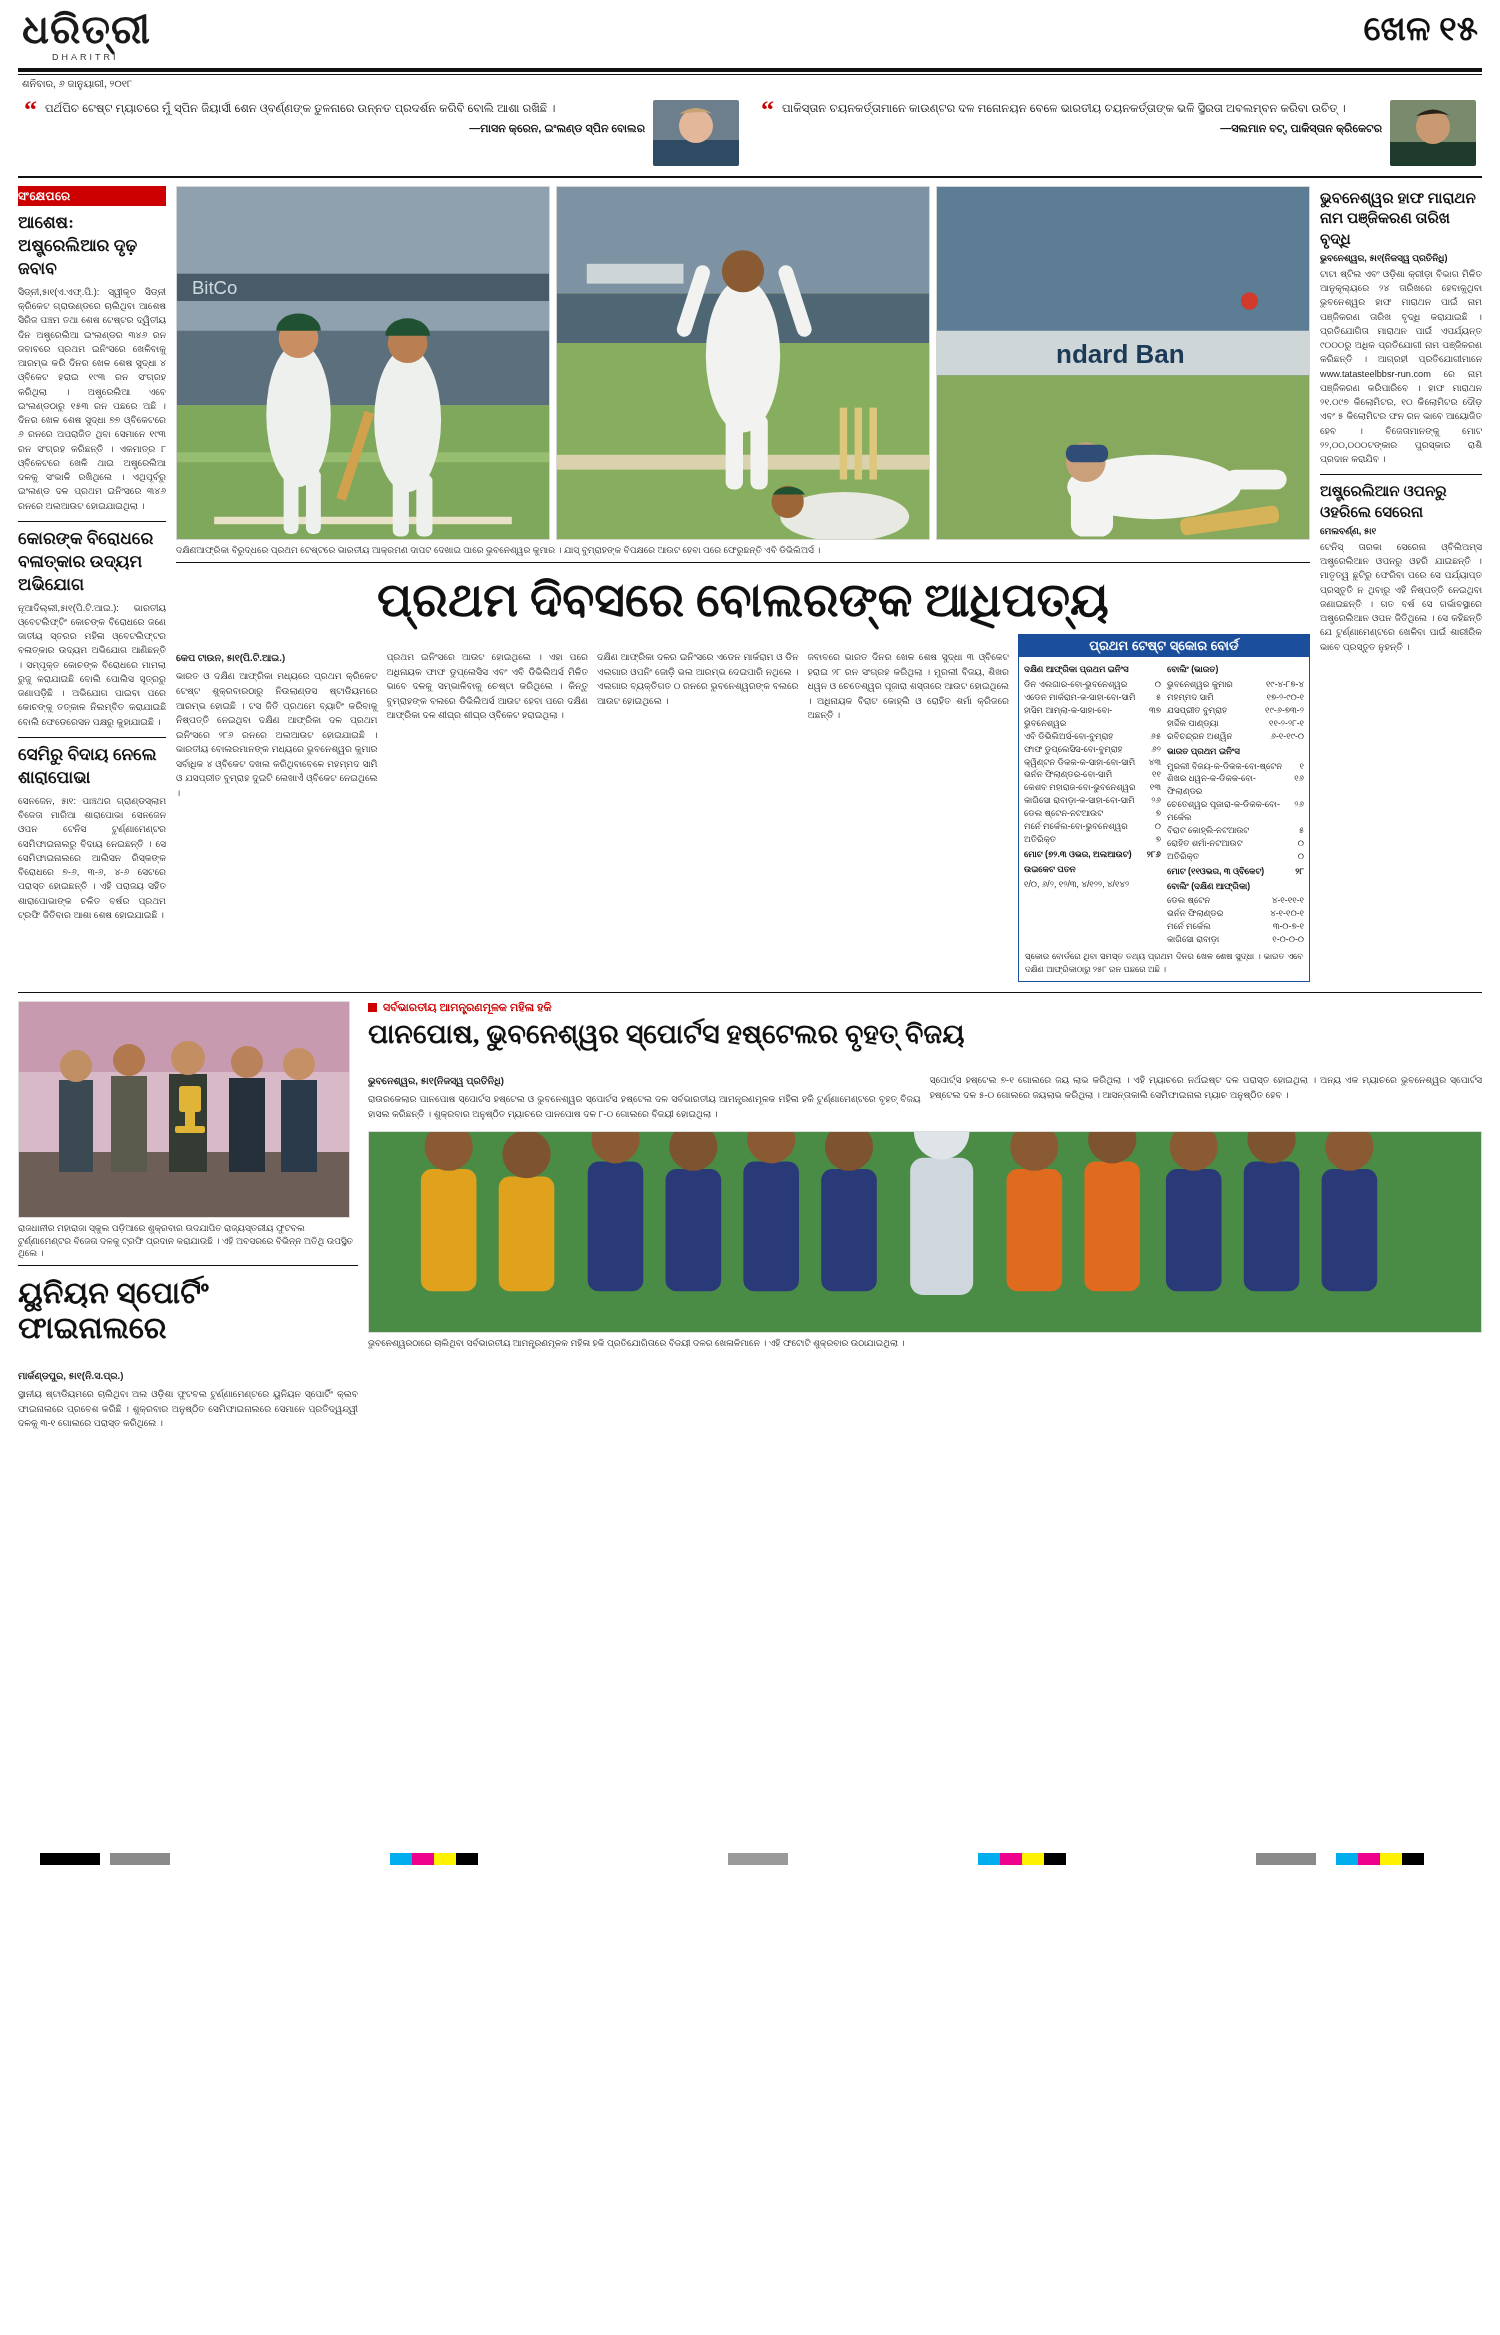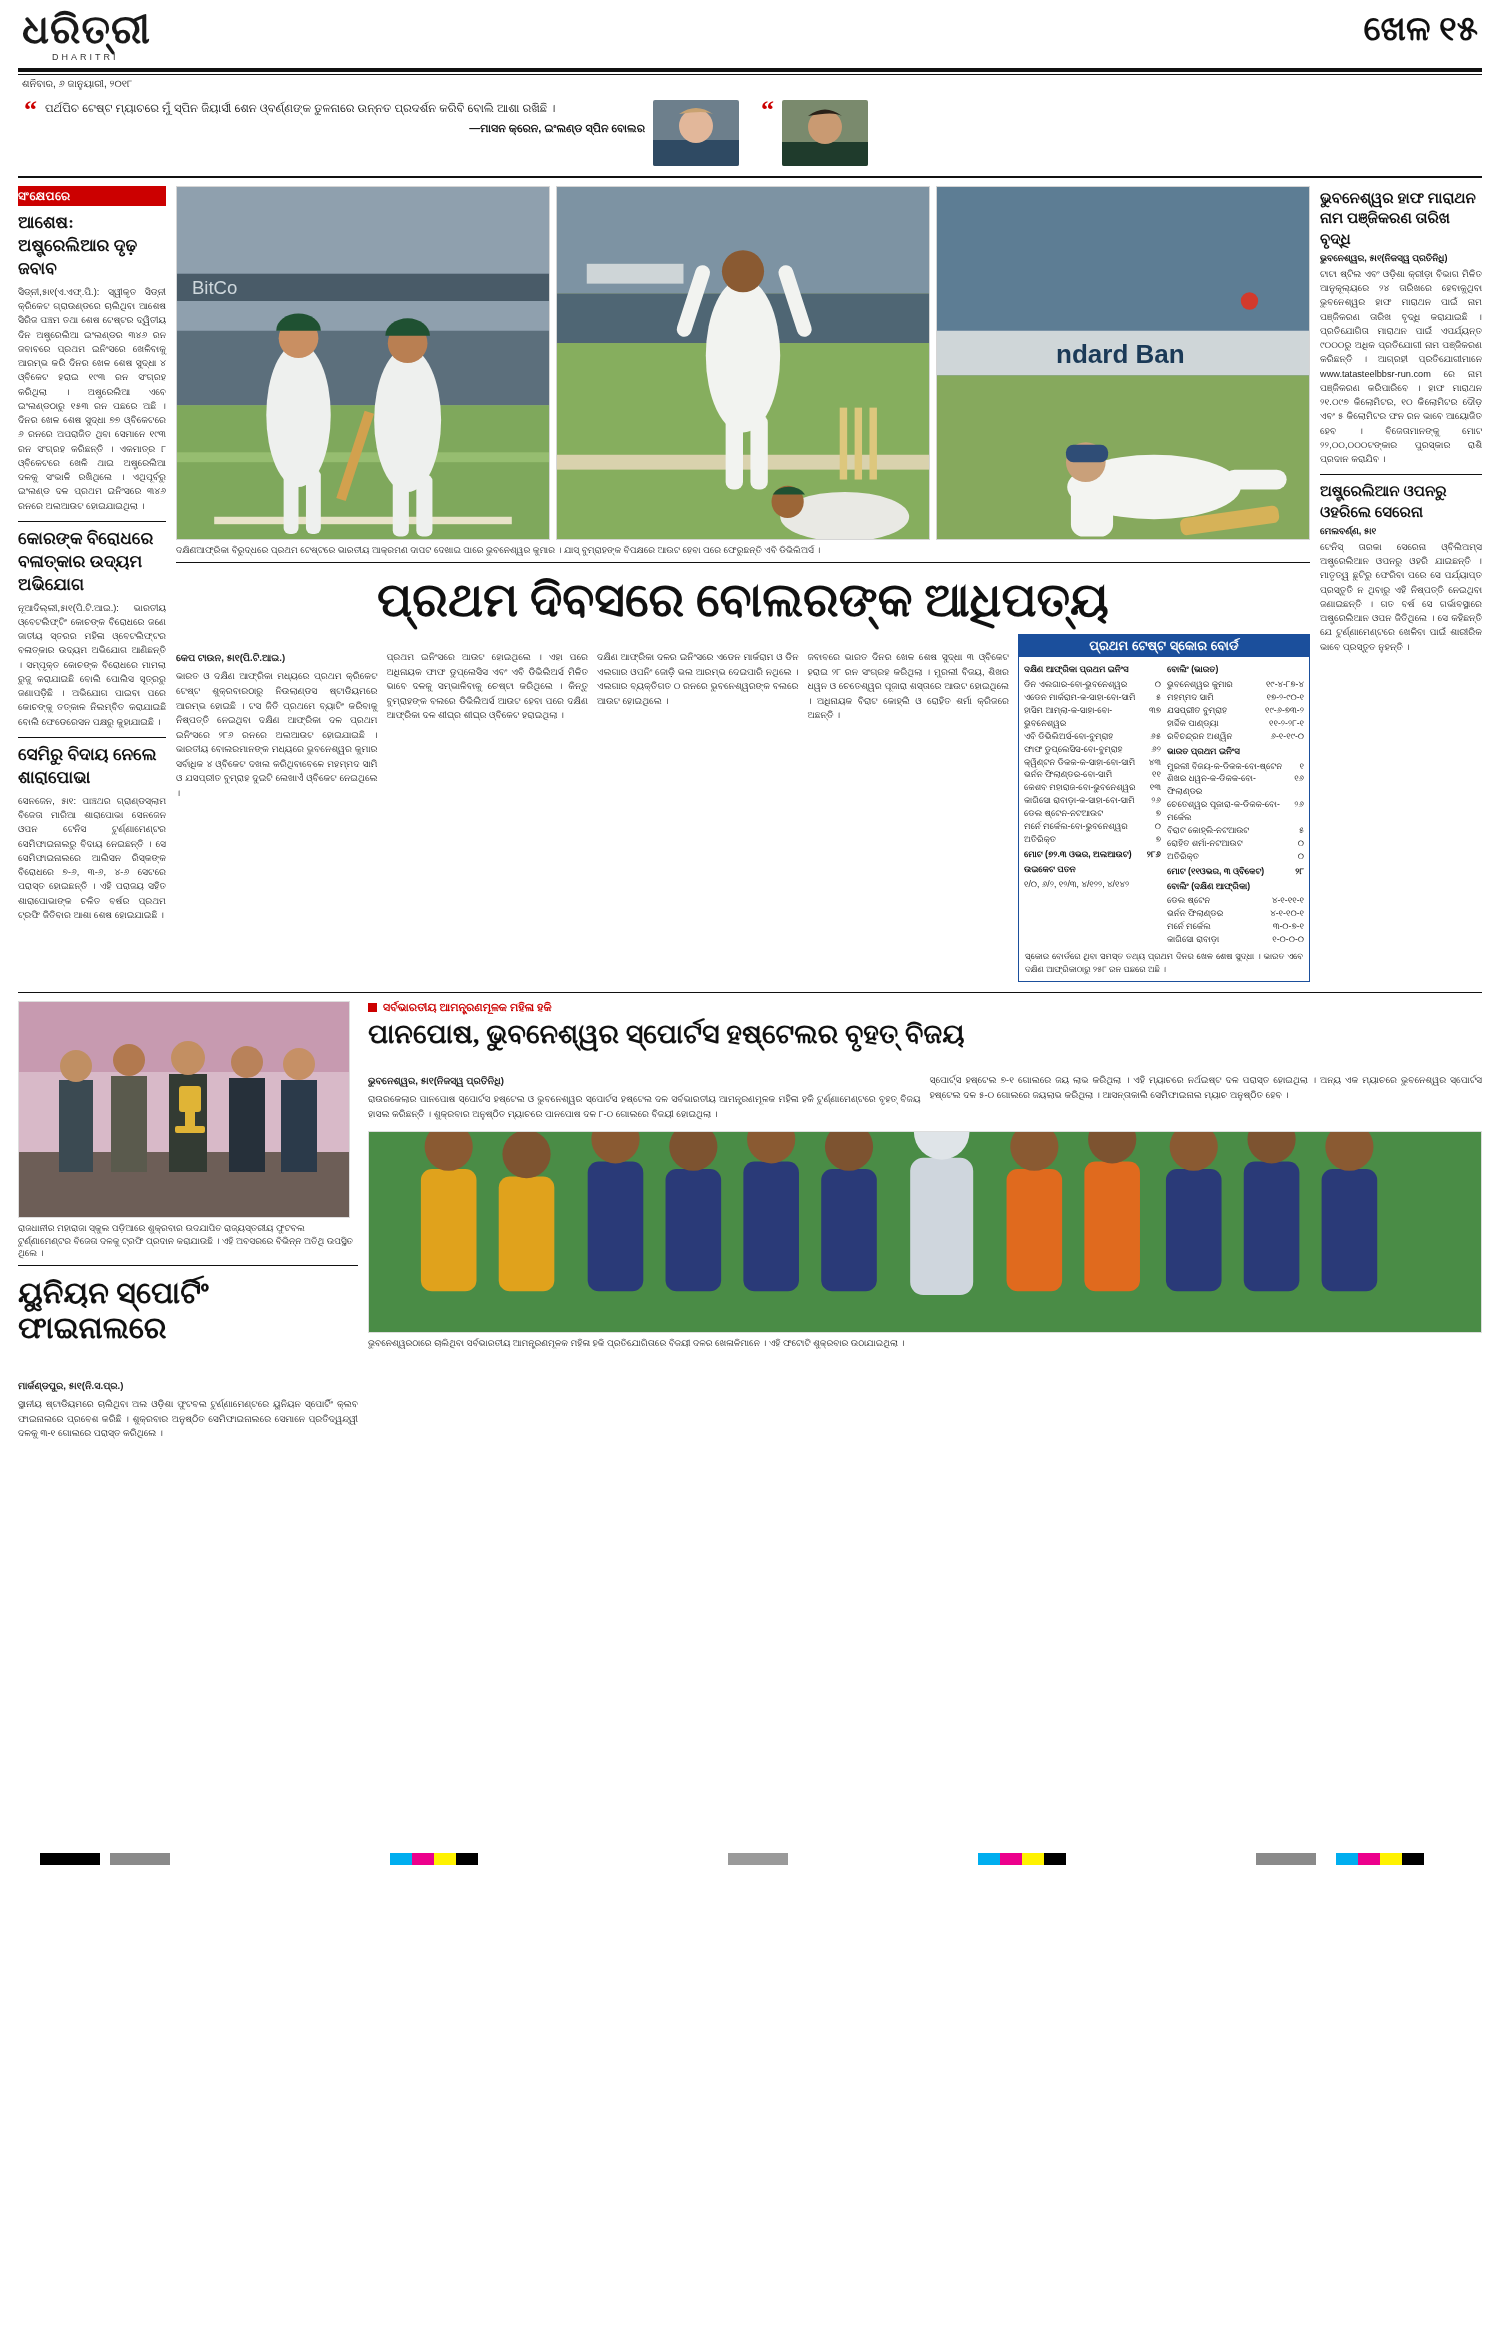--- a/index.html
+++ b/index.html
@@ -60,21 +60,21 @@
   .rhead{font-family:"Liberation Serif",serif;font-size:15px;font-weight:bold;line-height:1.35;margin:2px 0 4px 0;}
   .rtext{font-size:9.2px;line-height:1.55;text-align:justify;color:#222;}
   .rdate{font-size:9px;font-weight:bold;margin-bottom:3px;}
 
   
   .lower{display:flex;gap:10px;margin-top:10px;border-top:1px solid #111;padding-top:8px;}
   .photo2{width:330px;flex:0 0 330px;height:215px;overflow:hidden;border:1px solid #ddd;}
   .redstrip{display:flex;align-items:center;gap:6px;font-size:11px;font-weight:bold;color:#c00;}
   .redsq{width:9px;height:9px;background:#c00;display:inline-block;}
   .bighead2{font-family:"Liberation Serif",serif;font-size:27px;font-weight:bold;line-height:1.22;margin:4px 0 6px 0;}
-  .bighead3{font-family:"Liberation Serif",serif;font-size:30px;font-weight:bold;margin:10px 0 16px 0;}
+  .bighead3{font-family:"Liberation Serif",serif;font-size:30px;font-weight:bold;margin:10px 0 6px 0;}
 
   
   .footbars{position:absolute;bottom:0;left:0;width:1500px;height:20px;display:flex;align-items:center;}
   .fb{height:12px;}
   .teamphoto{height:200px;border:1px solid #ddd;overflow:hidden;position:relative;}
 
   
   .imgfill{width:100%;height:100%;display:block;}
 </style>
 </head>
@@ -104,20 +104,24 @@
         <svg class="imgfill" viewBox="0 0 86 66" preserveAspectRatio="xMidYMid slice">
           <rect width="86" height="66" fill="#6d7f8c"></rect>
           <rect y="40" width="86" height="26" fill="#2f4a63"></rect>
           <circle cx="43" cy="26" r="17" fill="#e2b79a"></circle>
           <path d="M26 14 q17 -12 34 0 q-8 -4 -34 0z" fill="#c9a271"></path>
         </svg>
       </div>
     </div>
     <div class="quotebox">
       <span class="qmark">“</span>
+      <div class="qtext">
+        <span>ପାକିସ୍ତାନ ଚୟନକର୍ତ୍ତାମାନେ କାଉଣ୍ଟର ଦଳ ମନୋନୟନ ବେଳେ ଭାରତୀୟ ଚୟନକର୍ତ୍ତାଙ୍କ ଭଳି ସ୍ଥିରତା ଅବଲମ୍ବନ କରିବା ଉଚିତ୍ ।</span>
+        <span class="qattr">—ସଲମାନ ବଟ୍, ପାକିସ୍ତାନ କ୍ରିକେଟର</span>
+      </div>
       <div class="qface">
         <svg class="imgfill" viewBox="0 0 86 66" preserveAspectRatio="xMidYMid slice">
           <rect width="86" height="66" fill="#7a8a6d"></rect>
           <rect y="42" width="86" height="24" fill="#1f3b2c"></rect>
           <circle cx="43" cy="27" r="17" fill="#c99a72"></circle>
           <path d="M26 16 q17 -13 34 0 q-8 -5 -34 0z" fill="#2a2118"></path>
         </svg>
       </div>
     </div>
   </div>

